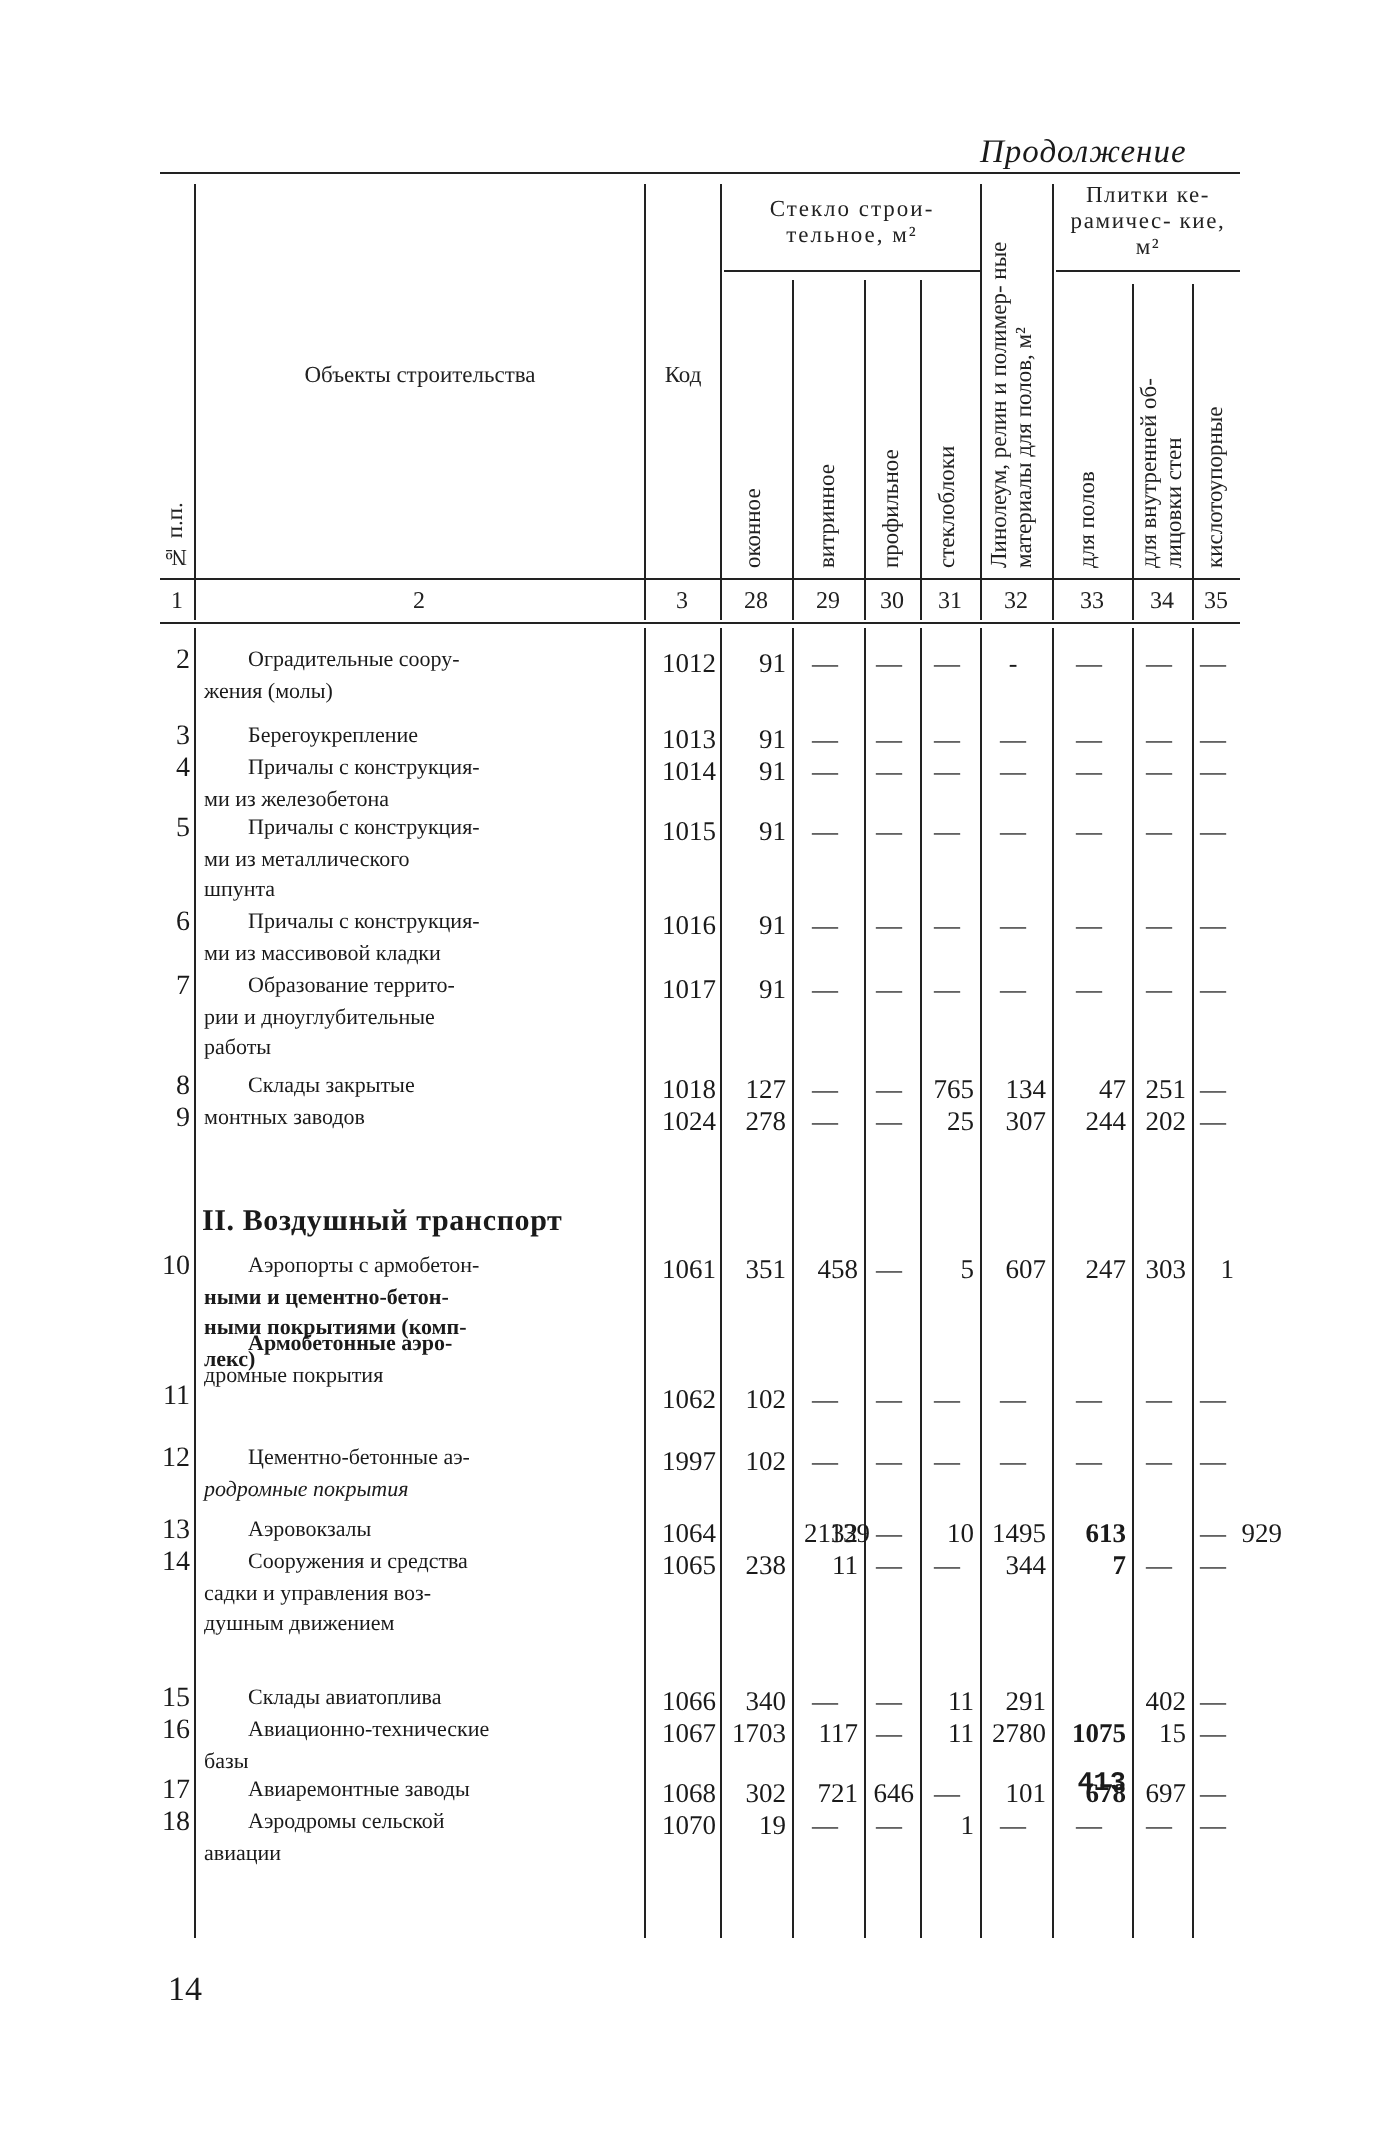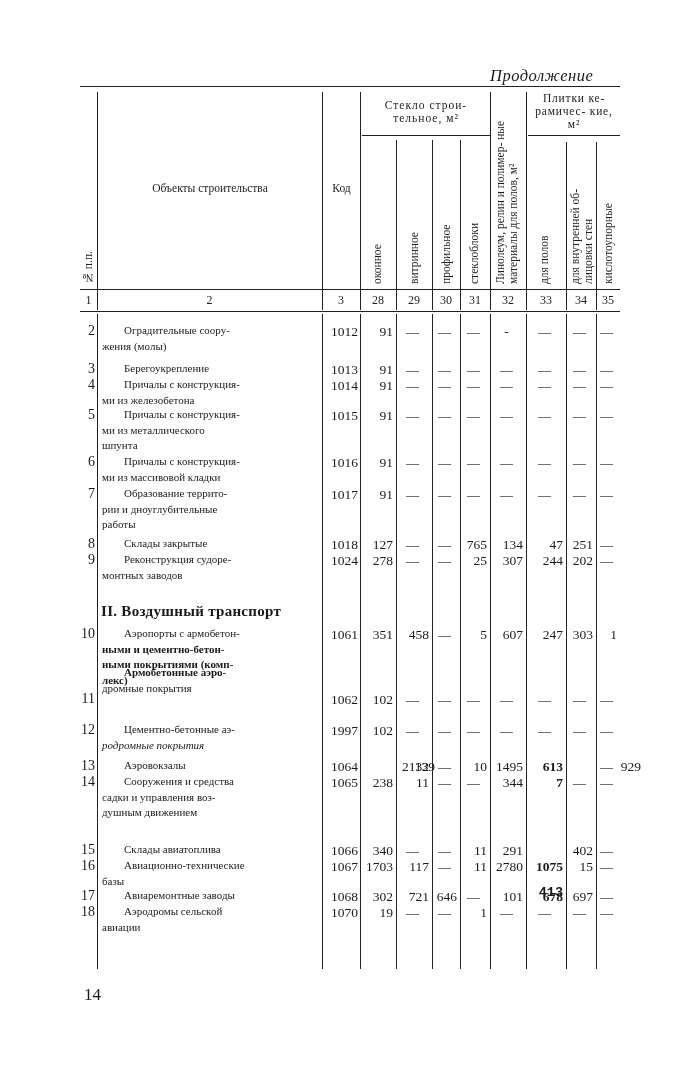--- a/index.html
+++ b/index.html
@@ -200,21 +200,20 @@
         <div class="dash" style="left: 432px; width: 25px; top: 537px;">—</div>
         <div class="cell" style="left: 460px; width: 27px; top: 537px;">765</div>
         <div class="cell" style="left: 490px; width: 33px; top: 537px;">134</div>
         <div class="cell" style="left: 526px; width: 37px; top: 537px;">47</div>
         <div class="cell" style="left: 566px; width: 27px; top: 537px;">251</div>
         <div class="dash" style="left: 596px; width: 21px; top: 537px;">—</div>
       </div>
       <div>
         <div class="row-no" style="top: 552px;">9</div>
         <div class="row-name" style="top: 552px;">
-          <span style="display: block; text-indent: 22px;">Реконструкция судоре-</span>
           <span style="display: block;">монтных заводов</span>
         </div>
         <div class="cell" style="left: 323px; width: 35px; top: 553px;">1024</div>
         <div class="cell" style="left: 360px; width: 33px; top: 553px;">278</div>
         <div class="dash" style="left: 396px; width: 33px; top: 553px;">—</div>
         <div class="dash" style="left: 432px; width: 25px; top: 553px;">—</div>
         <div class="cell" style="left: 460px; width: 27px; top: 553px;">25</div>
         <div class="cell" style="left: 490px; width: 33px; top: 553px;">307</div>
         <div class="cell" style="left: 526px; width: 37px; top: 553px;">244</div>
         <div class="cell" style="left: 566px; width: 27px; top: 553px;">202</div>

